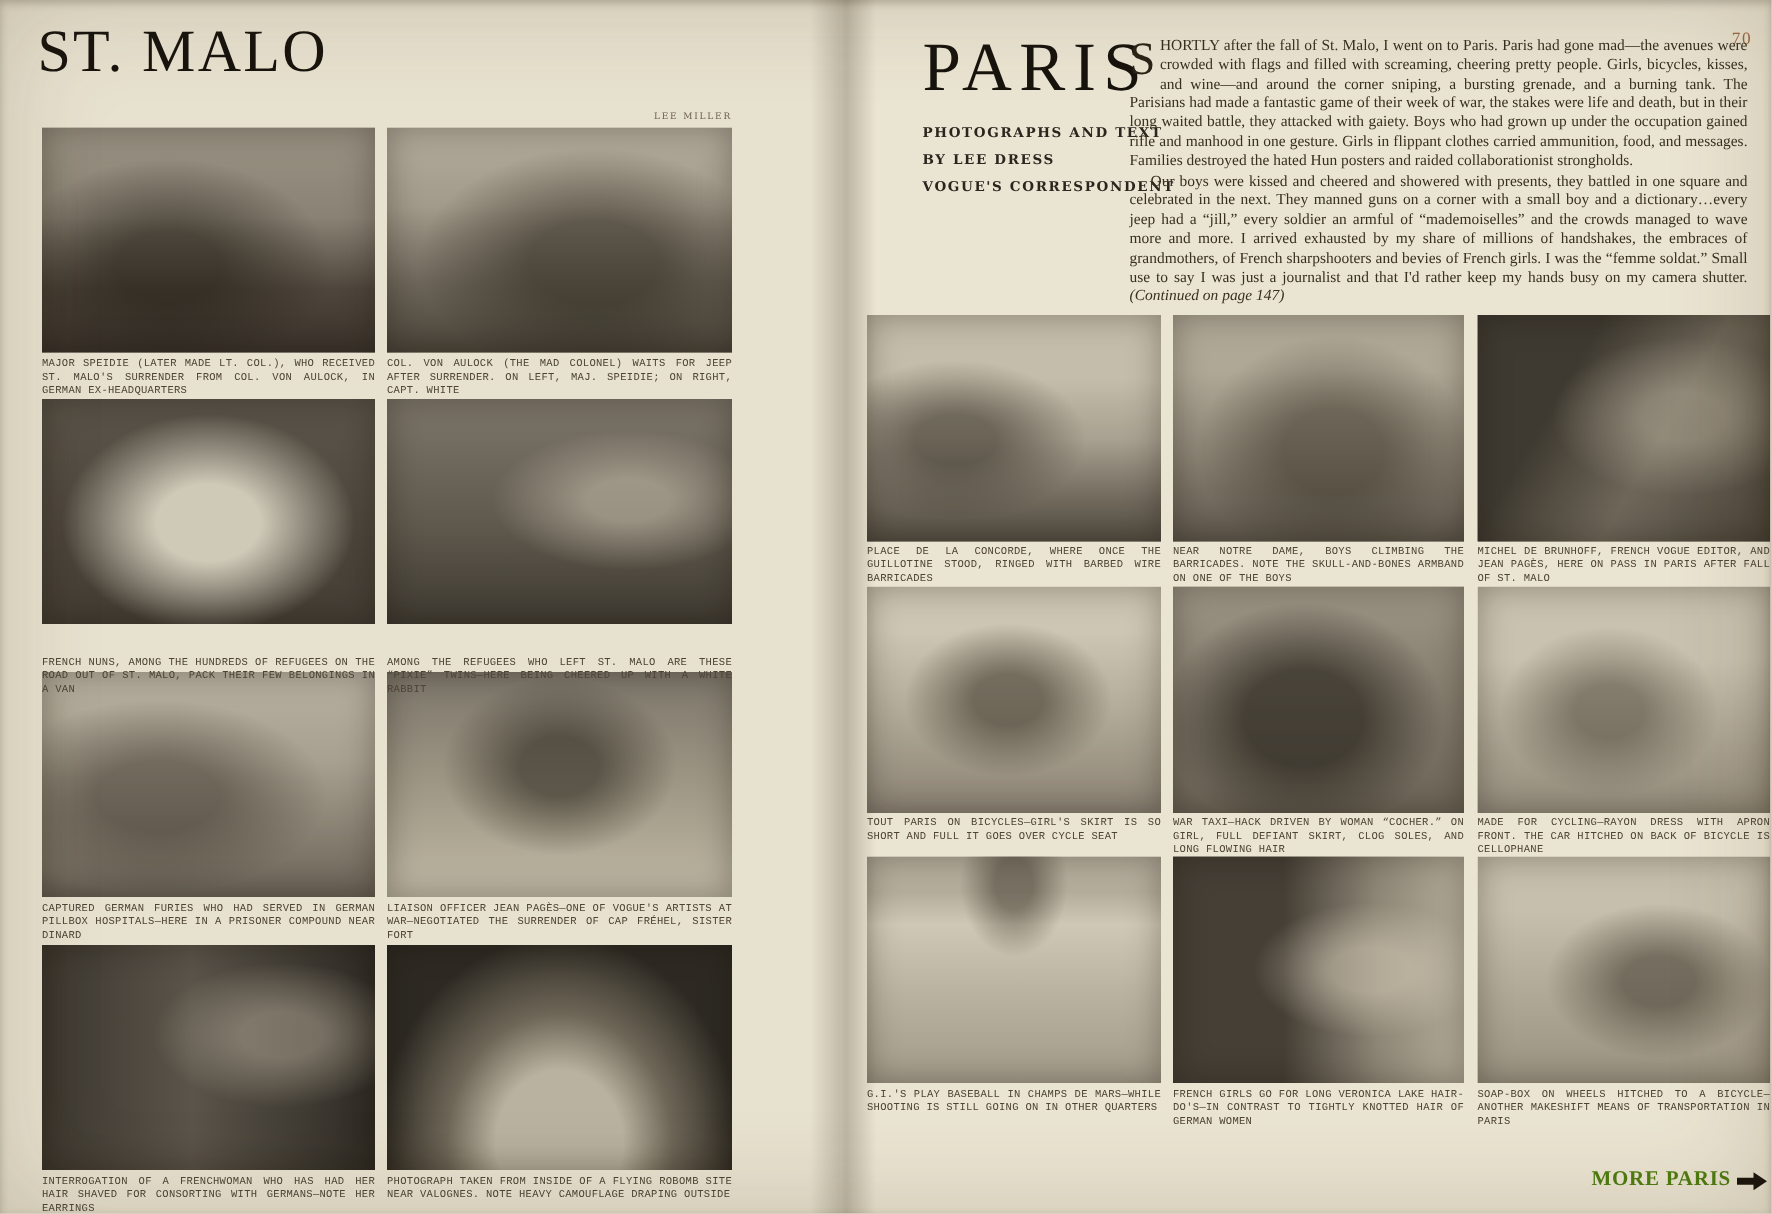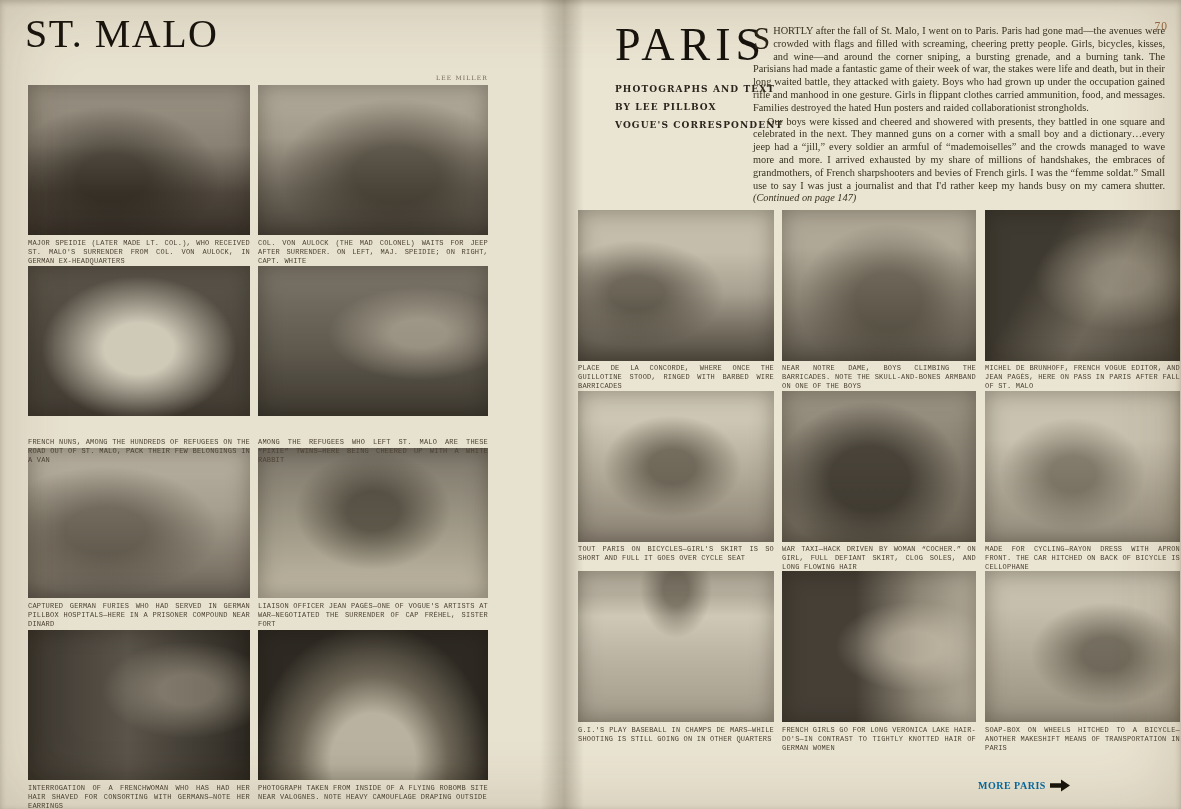--- a/index.html
+++ b/index.html
@@ -62,21 +62,21 @@
   .rp2{background:radial-gradient(ellipse at 55% 60%,rgba(50,45,33,.45) 0 22%,transparent 60%),linear-gradient(180deg,#b0a897 0 25%,#8a8273 62%,#5d564b 100%)}
   .rp3{background:radial-gradient(ellipse at 70% 45%,rgba(200,190,170,.4) 0 14%,transparent 45%),linear-gradient(120deg,#3f3a31 0 30%,#6e6759 60%,#4a443a 100%)}
   .rp4{background:radial-gradient(ellipse at 48% 50%,rgba(55,48,36,.55) 0 16%,transparent 48%),linear-gradient(180deg,#cdc6b4 0 20%,#b3ab99 55%,#8a8173 100%)}
   .rp5{background:radial-gradient(ellipse at 45% 58%,rgba(30,26,20,.6) 0 26%,transparent 62%),linear-gradient(180deg,#9d9585 0%,#6b6456 100%)}
   .rp6{background:radial-gradient(ellipse at 45% 55%,rgba(60,53,40,.45) 0 15%,transparent 48%),linear-gradient(180deg,#c9c2b0 0 32%,#aaa291 70%,#948c7c 100%)}
   .rp7{background:radial-gradient(ellipse at 50% 12%,rgba(60,54,42,.5) 0 9%,transparent 26%),linear-gradient(180deg,#b5ad9c 0 16%,#cfc8b6 30%,#b9b1a0 62%,#a39b8a 100%)}
   .rp8{background:radial-gradient(ellipse at 68% 50%,rgba(215,205,185,.5) 0 14%,transparent 42%),linear-gradient(90deg,#453f36 0 38%,#8d8575 70%,#b5ad9b 100%)}
   .rp9{background:radial-gradient(ellipse at 62% 55%,rgba(50,44,33,.5) 0 14%,transparent 44%),linear-gradient(180deg,#c6bfad 0 24%,#b1a997 60%,#9a9281 100%)}
 
   
-  .more{left:978px;top:779px;width:200px;text-align:right;font-size:10px;font-weight:bold;letter-spacing:.5px;color:#0369a1;display:flex;align-items:center;gap:4px}
+  .more{left:978px;top:779px;width:200px;text-align:right;font-size:14px;font-weight:bold;letter-spacing:.5px;color:#4d7c0f;display:flex;justify-content:flex-end;align-items:center;gap:4px}
   .more svg{display:block}
 </style>
 </head>
 <body>
 
 <div>
   <div class="page page-left"></div>
   <div class="page page-right"></div>
 
   <h1 class="abs stmalo-title">ST. MALO</h1>
@@ -97,21 +97,21 @@
   <div class="cap c2 t2">AMONG THE REFUGEES WHO LEFT ST. MALO ARE THESE “PIXIE” TWINS—HERE BEING CHEERED UP WITH A WHITE RABBIT</div>
   <div class="cap c1 t3">CAPTURED GERMAN FURIES WHO HAD SERVED IN GERMAN PILLBOX HOSPITALS—HERE IN A PRISONER COMPOUND NEAR DINARD</div>
   <div class="cap c2 t3">LIAISON OFFICER JEAN PAGÈS—ONE OF VOGUE'S ARTISTS AT WAR—NEGOTIATED THE SURRENDER OF CAP FRÉHEL, SISTER FORT</div>
   <div class="cap c1 t4">INTERROGATION OF A FRENCHWOMAN WHO HAS HAD HER HAIR SHAVED FOR CONSORTING WITH GERMANS—NOTE HER EARRINGS</div>
   <div class="cap c2 t4">PHOTOGRAPH TAKEN FROM INSIDE OF A FLYING ROBOMB SITE NEAR VALOGNES. NOTE HEAVY CAMOUFLAGE DRAPING OUTSIDE</div>
 
   <div class="abs pagenum">70</div>
   <h1 class="abs paris-title">PARIS</h1>
   <div class="abs byline">
     <div>PHOTOGRAPHS AND TEXT</div>
-    <div>BY LEE PILLBOX</div>
+    <div>BY LEE DRESS</div>
     <div>VOGUE'S CORRESPONDENT</div>
   </div>
 
   <div class="abs bodycopy">
     <p><span class="dropcap">S</span><span>HORTLY after the fall of St. Malo, I went on to Paris. Paris had gone mad—the avenues were crowded with flags and filled with screaming, cheering pretty people. Girls, bicycles, kisses, and wine—and around the corner sniping, a bursting grenade, and a burning tank. The Parisians had made a fantastic game of their week of war, the stakes were life and death, but in their long waited battle, they attacked with gaiety. Boys who had grown up under the occupation gained rifle and manhood in one gesture. Girls in flippant clothes carried ammunition, food, and messages. Families destroyed the hated Hun posters and raided collaborationist strongholds.</span></p>
     <p><span>Our boys were kissed and cheered and showered with presents, they battled in one square and celebrated in the next. They manned guns on a corner with a small boy and a dictionary…every jeep had a “jill,” every soldier an armful of “mademoiselles” and the crowds managed to wave more and more. I arrived exhausted by my share of millions of handshakes, the embraces of grandmothers, of French sharpshooters and bevies of French girls. I was the “femme soldat.” Small use to say I was just a journalist and that I'd rather keep my hands busy on my camera shutter. </span><span class="continued">(Continued on page 147)</span></p>
   </div>
 
   <div class="photo rc1 rr1 rh rp1"></div>
   <div class="photo rc2 rr1 rh rp2"></div>

